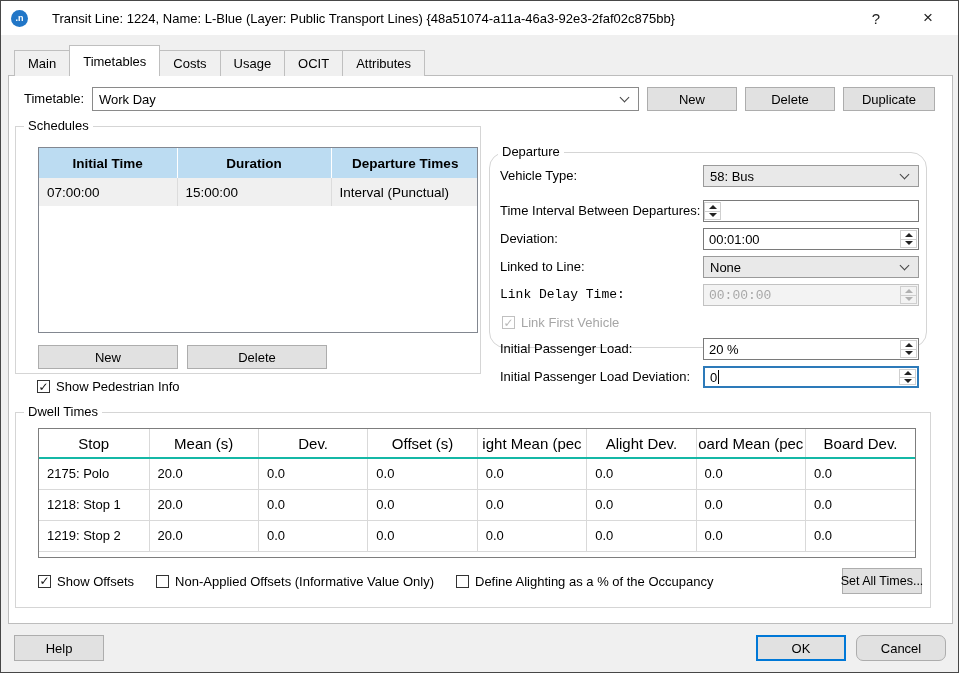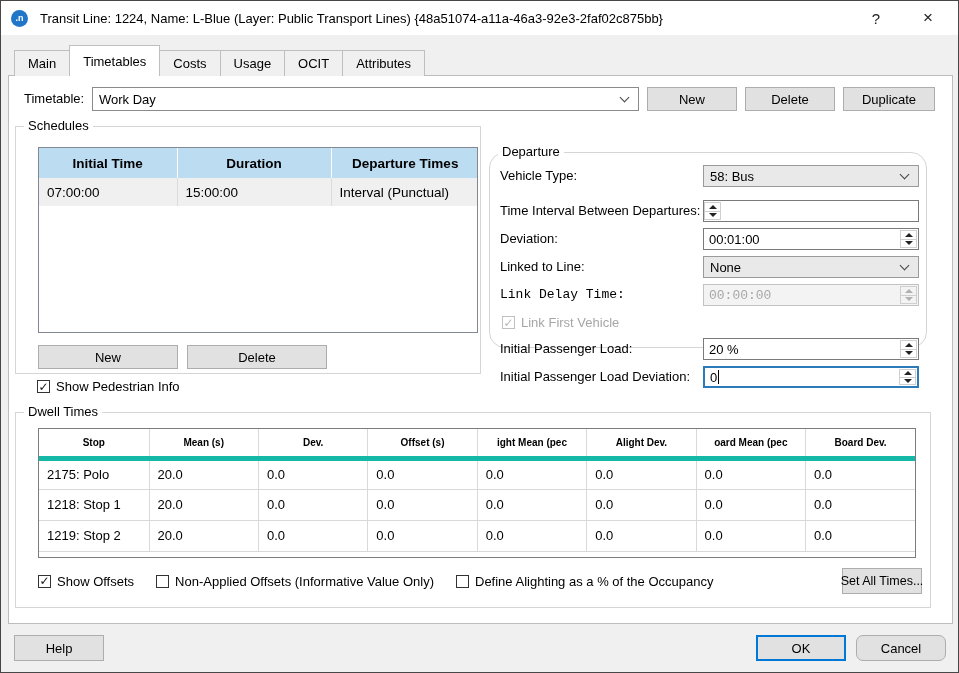--- a/index.html
+++ b/index.html
@@ -4,21 +4,21 @@
 <style>
   * { box-sizing: border-box; margin: 0; padding: 0; }
   html,body { background:#c8c8c8; }
   body { font-family: "Liberation Sans","DejaVu Sans",sans-serif; font-size:13px; color:#000; }
   .dialog { position:relative; width:959px; height:673px; background:#f0f0f0; border:1px solid #474747; overflow:hidden; }
 
   
   .titlebar { position:absolute; left:0; top:0; width:100%; height:34px; background:#ffffff; display:flex; align-items:center; }
   .logo { width:17px; height:17px; border-radius:50%; background:#2176c7; color:#fff; font-size:9px; font-weight:bold;
           display:flex; align-items:center; justify-content:center; margin-left:10px; flex:0 0 auto; }
-  .title { margin-left:12px; font-size:13px; white-space:nowrap; }
+  .title { margin-left:24px; font-size:13px; white-space:nowrap; }
   .tb-sp { flex:1; }
   .tb-btn { width:44px; text-align:center; font-size:15px; color:#222; cursor:default; }
   .tb-btn.close { width:60px; font-size:17px; }
 
   
   .tabs { position:absolute; left:13px; top:44px; height:31px; display:flex; align-items:flex-end; z-index:3; }
   .tab { height:26px; background:#f0f0f0; border:1px solid #bfbfbf; border-bottom:none; padding:0 13px;
          display:flex; align-items:center; margin-right:-1px; }
   .tab.active { height:31px; background:#fff; position:relative; z-index:4; }
 
@@ -76,22 +76,22 @@
   .spin.disabled .arr.up { border-bottom-color:#b0b0b0; }
   .spin.disabled .arr.dn { border-top-color:#b0b0b0; }
   .spin.focused { border:2px solid #2d7ab9; }
   .caret { display:inline-block; width:1px; height:14px; background:#000; margin-left:1px; }
 
   .combo.small-combo { width:100%; height:100%; }
 
   
   .dwell-wrap { position:absolute; left:22px; top:15px; width:878px; height:130px; border:1px solid #7d7d7d; background:#fff; overflow:hidden; }
   .dwell-table { border-collapse:collapse; table-layout:fixed; width:100%; }
-  .dwell-table th { font-weight:bold; font-size:10px; height:29px; text-align:center; border-right:1px solid #d9d9d9;
-                    border-bottom:5px solid #14b8a6; overflow:hidden; white-space:nowrap; }
+  .dwell-table th { font-weight:normal; font-size:15px; height:29px; text-align:center; border-right:1px solid #d9d9d9;
+                    border-bottom:2px solid #14b8a6; overflow:hidden; white-space:nowrap; }
   .dwell-table td { height:31px; padding-left:8px; font-size:13px; border-right:1px solid #d9d9d9; border-bottom:1px solid #d9d9d9;
                     white-space:nowrap; overflow:hidden; }
   .dwell-table th:last-child, .dwell-table td:last-child { border-right:none; }
 
   .dwell-cbs { position:absolute; left:22px; top:155px; height:26px; display:flex; align-items:center; gap:22px; }
   .dwell-cbs .cbrow { position:static; }
 </style>
 </head>
 <body>
 

